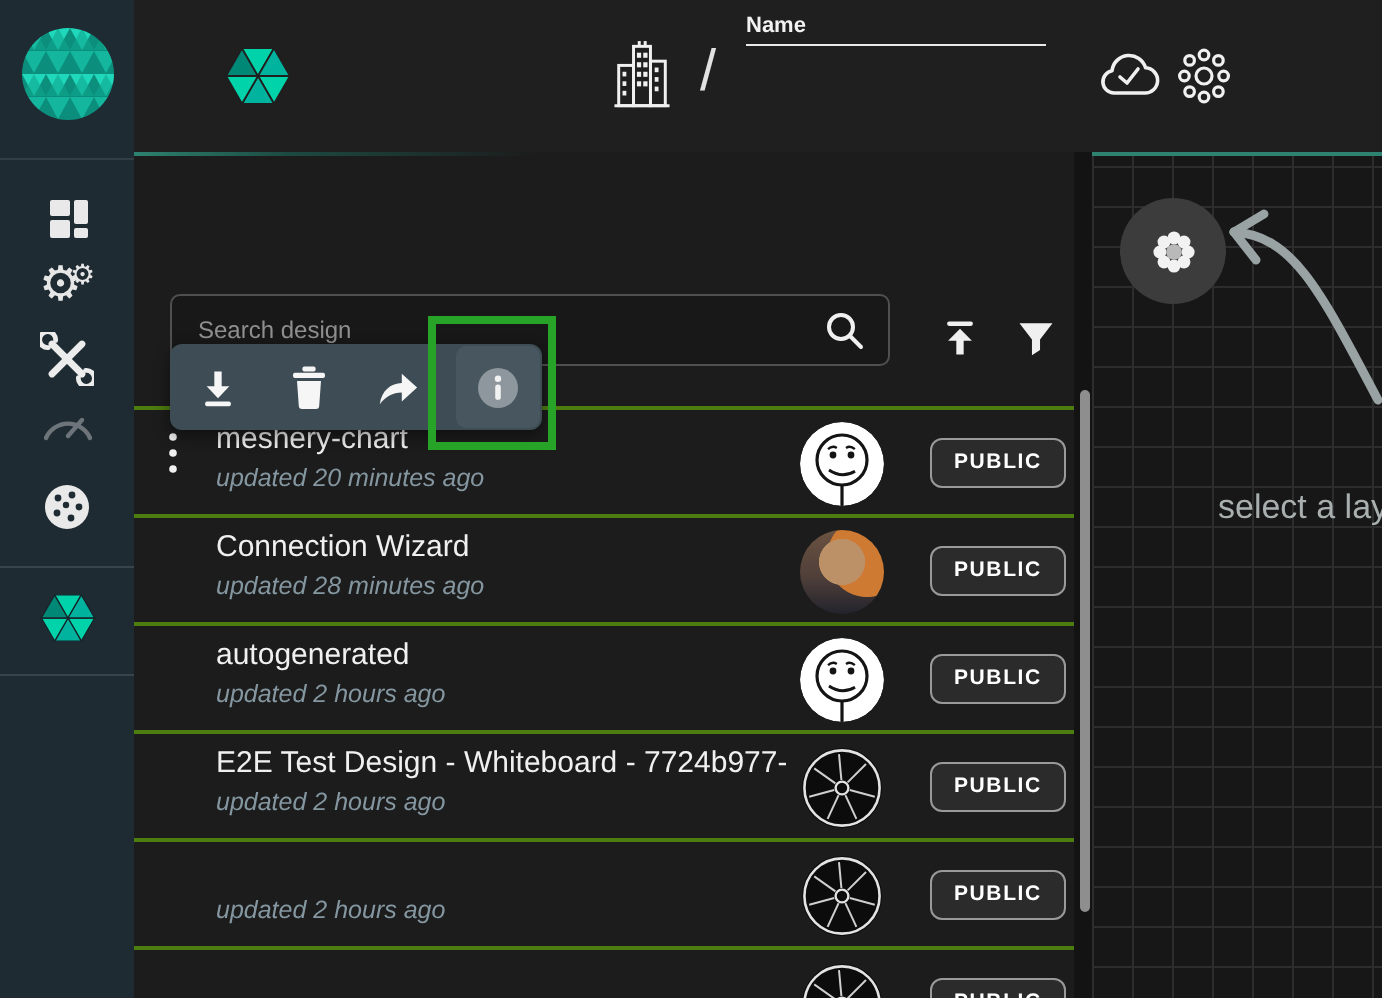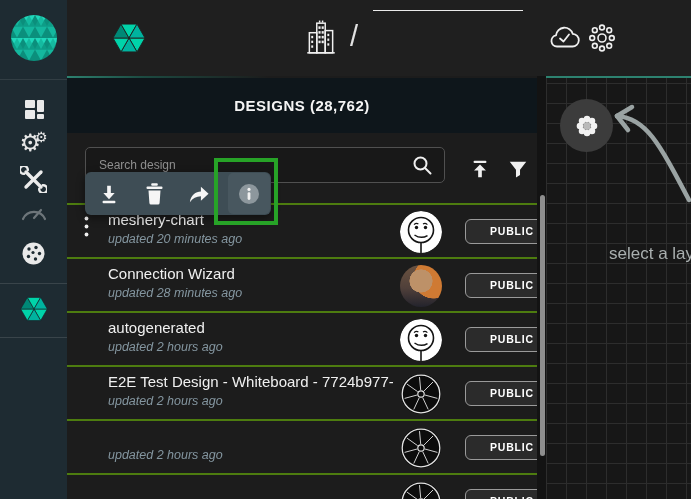--- a/index.html
+++ b/index.html
@@ -63,21 +63,21 @@
   .row { position:relative; height:54px; border-top:2px solid #4d7c0f; cursor:pointer; }
   .kebab { position:absolute; left:17px; top:11px; }
   .row-title { position:absolute; left:41px; top:6px; font-size:15px; font-weight:500; color:#f0f0f0;
     white-space:nowrap; max-width:285px; overflow:hidden; }
   .row-sub { position:absolute; left:41px; top:27px; font-size:12.5px; font-style:italic; color:#8496a0; }
   .avatar { position:absolute; left:333px; top:6px; width:42px; height:42px; border-radius:50%; overflow:hidden; }
   .avatar.photo { background:
       radial-gradient(circle at 50% 38%, #bd9168 0 34%, rgba(0,0,0,0) 35%),
       radial-gradient(circle at 80% 32%, #cf7a33 0 45%, rgba(0,0,0,0) 46%),
       linear-gradient(180deg,#6a5240 0%,#50403a 55%,#23232c 100%); }
-  .badge { position:absolute; left:398px; top:14px; height:25px; line-height:23px; padding:0 24px;
+  .badge { position:absolute; left:398px; top:14px; height:25px; line-height:23px; padding:0 11px;
     border:1px solid #9a9a9a; border-radius:6px; background:#2b2b2b; color:#fff;
     font-size:10.5px; font-weight:bold; letter-spacing:.8px; }
   
   #list-scrollbar { position:absolute; left:540px; top:195px; width:5px; height:261px;
     background:#8e8e8e; border-radius:3px; z-index:6; cursor:pointer; }
   
   #canvas { position:absolute; left:546px; top:76px; width:145px; height:423px;
     border-top:2px solid #2d8270; background-color:#171717;
     background-image:linear-gradient(#2d2d2d 1px, rgba(0,0,0,0) 1px),
                      linear-gradient(90deg,#2d2d2d 1px, rgba(0,0,0,0) 1px);
@@ -204,20 +204,21 @@
         <rect x="12" y="0.5" width="1.4" height="2"></rect>
           <rect x="14.8" y="0.5" width="1.4" height="2"></rect>
       </g>
       <path d="M1,31 L27,31"></path>
     </svg>
   </span>
 
   <span id="crumb-slash">/</span>
 
   <div id="name-group">
+    <div id="name-label">Name</div>
     <div id="name-underline"></div>
   </div>
 
   <span id="cloud-btn">
     <svg width="32" height="24" viewBox="0 0 32 24" stroke="#f0f0f0" stroke-width="1.8" fill="none" stroke-linecap="round" stroke-linejoin="round">
       <path d="M8,20.5 a5.6,5.6 0 0 1 -1,-11.1 a8.6,8.6 0 0 1 16.8,-1.5 a6.1,6.1 0 0 1 -0.6,12.6 z"></path>
       <polyline points="11,12.5 14.5,15.5 20,8.5"></polyline>
     </svg>
   </span>
 
@@ -232,23 +233,20 @@
         <circle cx="6.8" cy="22.8" r="2.4"></circle>
       <circle cx="4.2" cy="15" r="2.4"></circle>
         <circle cx="6.8" cy="7.2" r="2.4"></circle>
     </svg>
   </span>
 </header>
 
 <div id="accent-line"></div>
 
 <section id="panel">
-  <div id="panel-header">
-    <span>DESIGNS (28,762)</span>
-  </div>
 
   <div id="search-box">
     <input id="search-input" type="text" placeholder="Search design" style="">
     <span id="search-glyph">
       <svg width="21" height="21" viewBox="0 0 21 21" stroke="#f0f0f0" stroke-width="2" fill="none" stroke-linecap="round">
         <circle cx="8.5" cy="8.5" r="6"></circle>
           <path d="M13,13 L18.5,18.5"></path>
       </svg>
     </span>
   </div>

